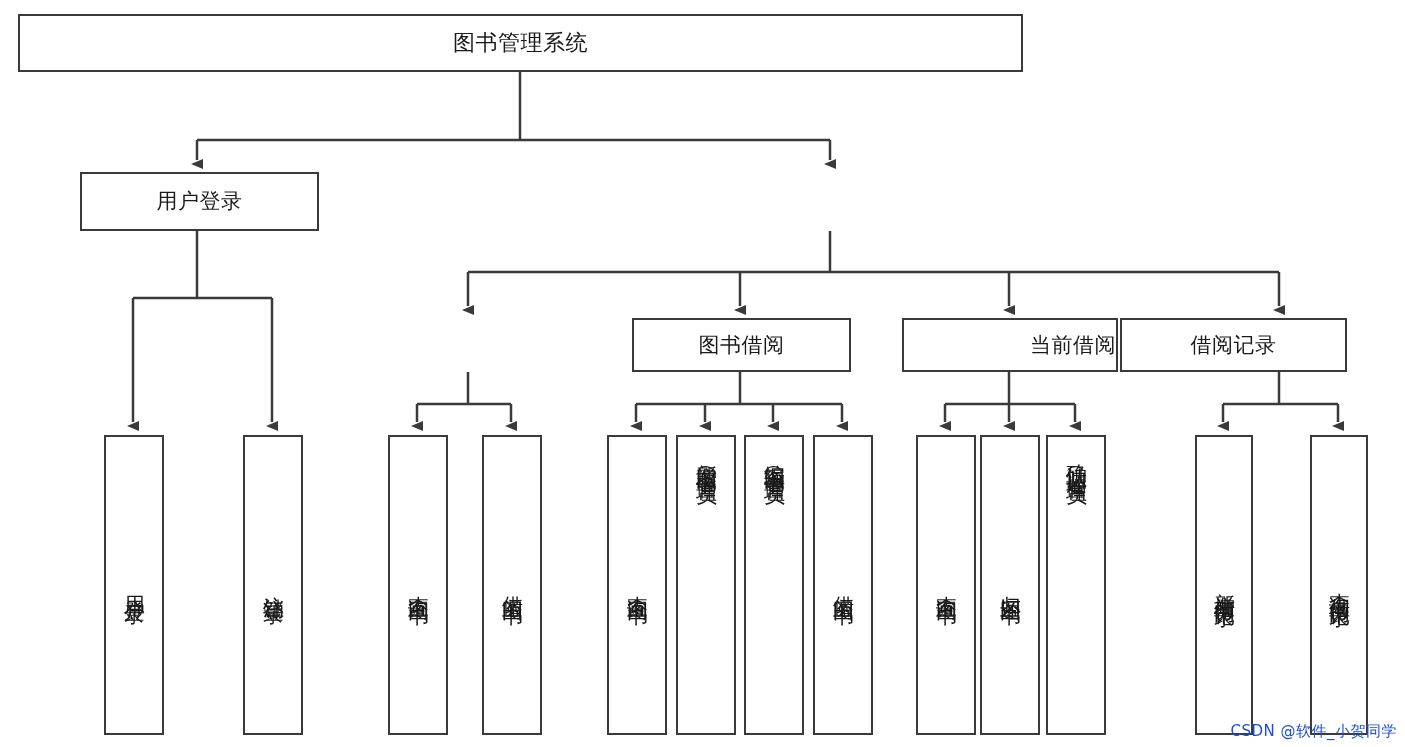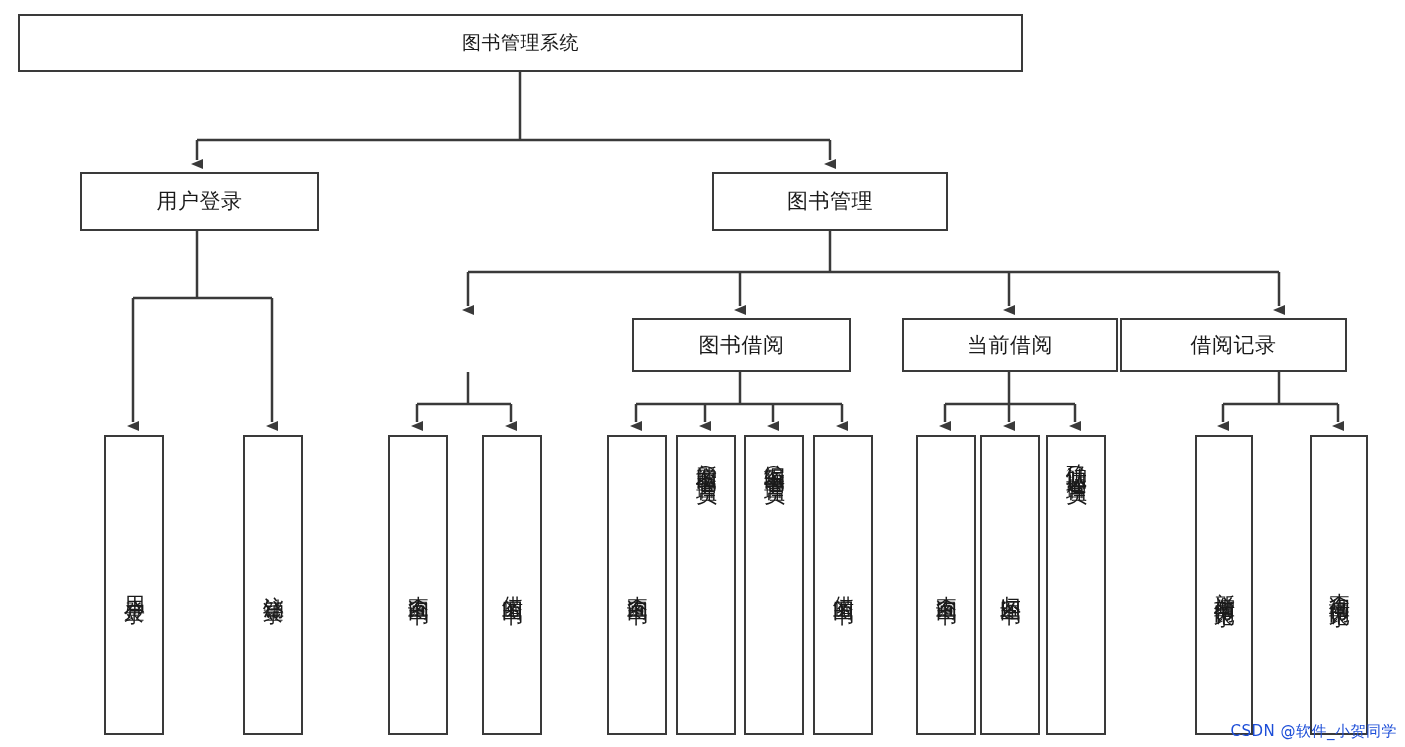--- a/index.html
+++ b/index.html
@@ -35,21 +35,21 @@
     align-items: center;
     justify-content: center;
     color: #1a1a1a;
   }
   .node .label {
     font-size: 21px;
     line-height: 1.25;
     letter-spacing: 0.5px;
     white-space: nowrap;
   }
-  .node.root .label { font-size: 19px; }
+  .node.root .label { font-size: 22px; }
   .node.lvl1 .label { font-size: 21px; }
   .node.lvl2 .label { font-size: 21px; }
 
   
   .node.leaf {
     align-items: flex-start;
     justify-content: center;
     padding-top: 10px;
   }
   .node.leaf.centered {
@@ -129,28 +129,25 @@
     </g>
   </svg>
 
   <div class="node root" style="left:18px; top:14px; width:1005px; height:58px;">
     <span class="label">图书管理系统</span>
   </div>
 
   <div class="node lvl1" style="left:80px; top:172px; width:239px; height:59px;">
     <span class="label">用户登录</span>
   </div>
-  <div class="node lvl1" style="left:712px; top:172px; width:236px; height:59px;">
-    <span class="label">图书管理</span>
-  </div>
 
   <div class="node lvl2" style="left:632px; top:318px; width:219px; height:54px;">
     <span class="label">图书借阅</span>
   </div>
-  <div class="node lvl2" style="left:902px; top:318px; width:216px; height:54px;">
+  <div class="node lvl2" style="left:902px; top:318px; width:216px; height:54px;justify-content:flex-end;">
     <span class="label">当前借阅</span>
   </div>
   <div class="node lvl2" style="left:1120px; top:318px; width:227px; height:54px;">
     <span class="label">借阅记录</span>
   </div>
 
   <div class="node leaf centered" style="left:104px; top:435px; width:60px; height:300px;">
     <span class="label">用户登录</span>
   </div>
   <div class="node leaf centered" style="left:243px; top:435px; width:60px; height:300px;">

